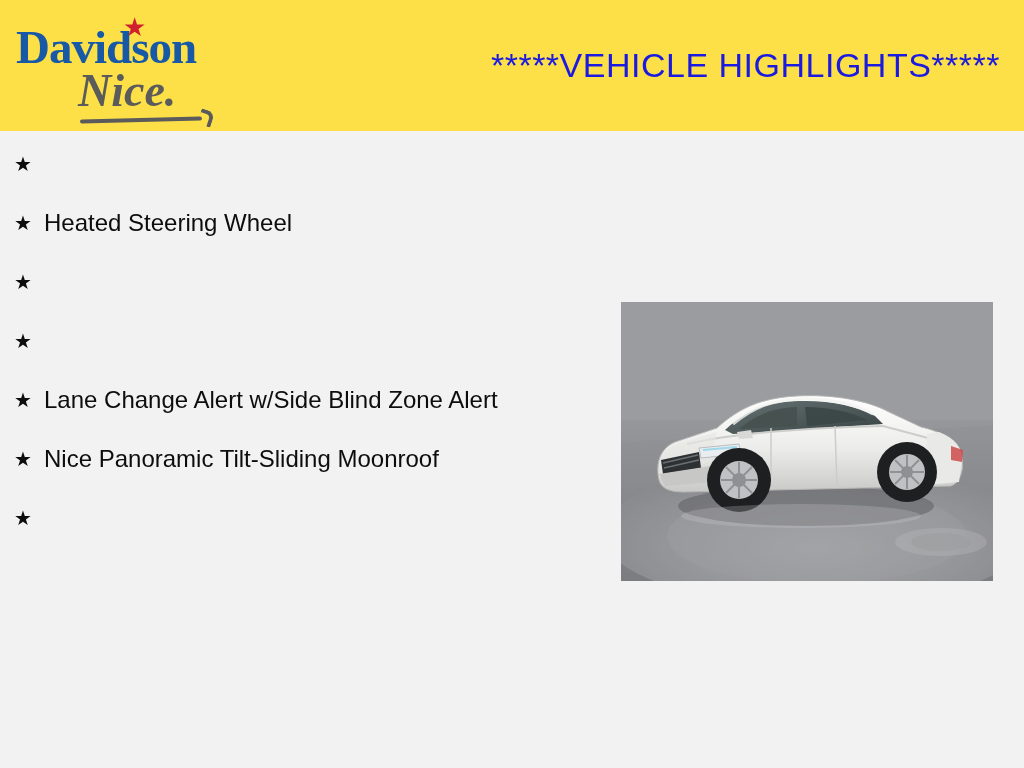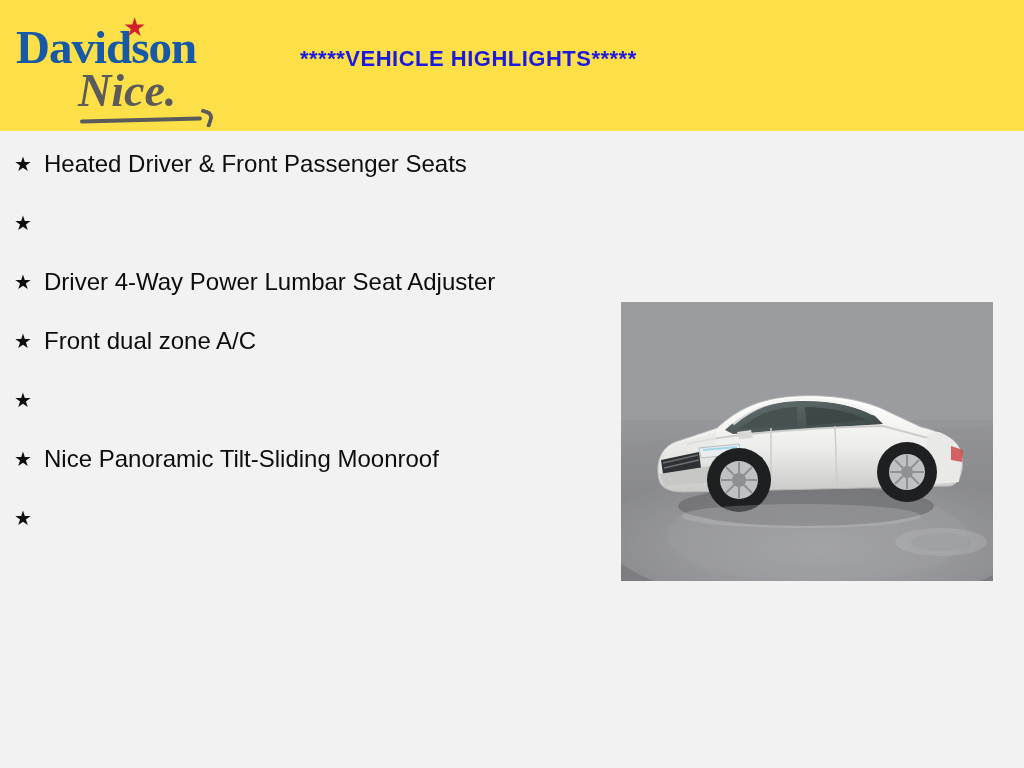--- a/index.html
+++ b/index.html
@@ -84,23 +84,23 @@
     border-right: 4px solid #5b5b5b;
     border-top: 4px solid #5b5b5b;
     border-top-right-radius: 8px;
     transform: rotate(18deg);
   }
   .headline {
     position: absolute;
     left: 300px;
     top: 46px;
     width: 700px;
-    text-align: left;
-    font-size: 22px;
-    font-weight: bold;
+    text-align: right;
+    font-size: 34px;
+    font-weight: normal;
     color: #1a1ae0;
     letter-spacing: 0.5px;
   }
   
   .content {
     position: absolute;
     left: 0;
     top: 131px;
     width: 1024px;
     height: 637px;
@@ -161,35 +161,34 @@
     </div>
 
     <div class="headline">*****VEHICLE HIGHLIGHTS*****</div>
   </div>
 
   <div class="content">
 
     <ul class="highlights">
       <li class="highlight-item">
         <span class="bullet">★</span>
-        <span>Heated Driver &amp; Front Passenger Seats</span>
-      </li>
-      <li class="highlight-item">
-        <span class="bullet">★</span>
-      </li>
-      <li class="highlight-item">
-        <span class="bullet">★</span>
-        <span>Driver 4-Way Power Lumbar Seat Adjuster</span>
-      </li>
-      <li class="highlight-item">
-        <span class="bullet">★</span>
-        <span>Front dual zone A/C</span>
-      </li>
-      <li class="highlight-item">
-        <span class="bullet">★</span>
+      </li>
+      <li class="highlight-item">
+        <span class="bullet">★</span>
+        <span>Heated Steering Wheel</span>
+      </li>
+      <li class="highlight-item">
+        <span class="bullet">★</span>
+      </li>
+      <li class="highlight-item">
+        <span class="bullet">★</span>
+      </li>
+      <li class="highlight-item">
+        <span class="bullet">★</span>
+        <span>Lane Change Alert w/Side Blind Zone Alert</span>
       </li>
       <li class="highlight-item">
         <span class="bullet">★</span>
         <span>Nice Panoramic Tilt-Sliding Moonroof</span>
       </li>
       <li class="highlight-item">
         <span class="bullet">★</span>
       </li>
     </ul>
 

